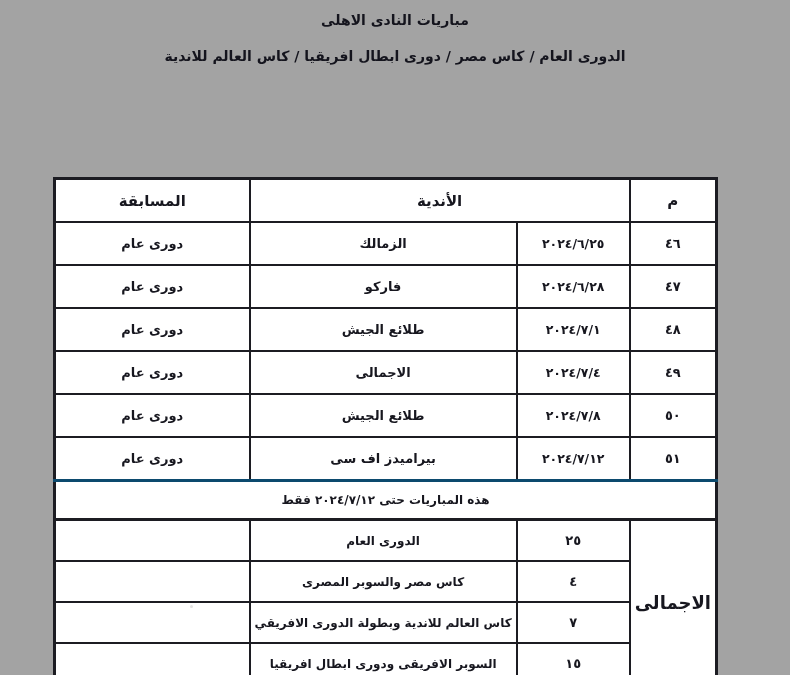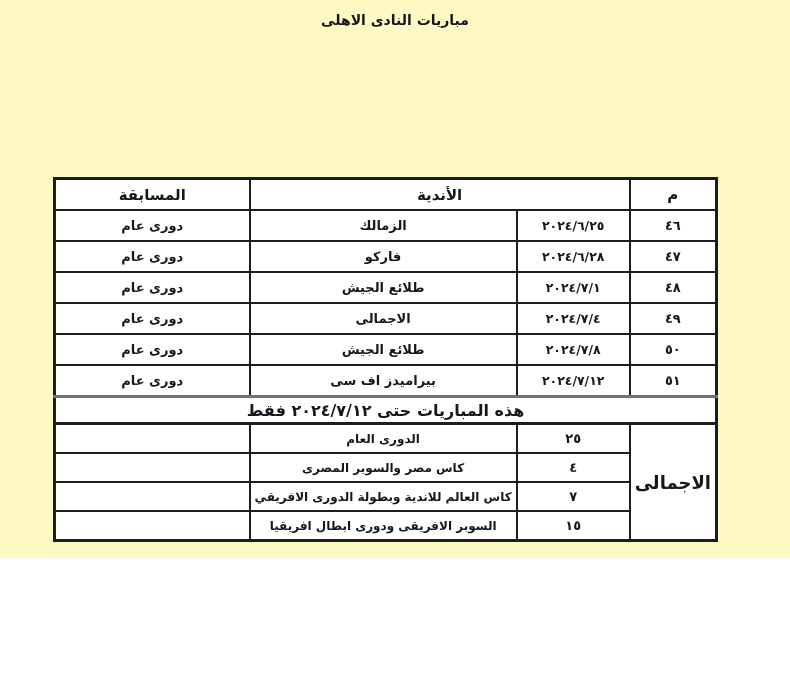--- a/index.html
+++ b/index.html
@@ -3,22 +3,22 @@
 <meta charset="utf-8">
 <style>
   html, body {
     margin: 0;
     padding: 0;
     background: #ffffff;
   }
   .page {
     position: relative;
     width: 790px;
-    height: 558px;
-    background: #fef9c3;
+    height: 675px;
+    background: #a3a3a3;
     direction: rtl;
     font-family: "DejaVu Sans", sans-serif;
     color: #17171f;
     overflow: hidden;
   }
   .titles {
     position: absolute;
     top: 13px;
     left: 0;
     right: 0;
@@ -44,41 +44,41 @@
   table.matches, table.matches td, table.matches th {
     border: 2px solid #1c1c22;
   }
   table.matches {
     border-width: 3px;
   }
   table.matches th, table.matches td {
     text-align: center;
     vertical-align: middle;
     font-weight: bold;
-    padding: 0 4px;
+    padding: 6px 4px;
     overflow: hidden;
     white-space: nowrap;
   }
   th.hdr {
     height: 29px;
     font-size: 15px;
     border-bottom: 4px double #1c1c22;
   }
   td.cell {
     height: 29px;
     font-size: 13px;
   }
   td.date-cell {
     font-size: 12.5px;
     border-radius: 7px;
   }
   tr.note-row td {
     height: 24px;
-    font-size: 16px;
-    border-top: 3px solid #737373;
+    font-size: 12px;
+    border-top: 3px solid #0c4a6e;
     border-bottom: 3px solid #1c1c22;
   }
   td.total-cell {
     font-size: 18px;
   }
   td.sum-count {
     height: 27px;
     font-size: 13px;
     margin-left: 12px;
   }
@@ -99,20 +99,21 @@
     border-radius: 50%;
   }
 </style>
 </head>
 <body>
 
 <div class="page">
 
   <div class="titles">
     <div class="title-line">مباريات النادى الاهلى</div>
+    <div class="title-line">الدورى العام / كاس مصر / دورى ابطال افريقيا / كاس العالم للاندية</div>
   </div>
 
   <table class="matches">
     <colgroup>
       <col style="width:80px">
       <col style="width:113px">
       <col style="width:252px">
       <col style="width:195px">
     </colgroup>
     <thead>

